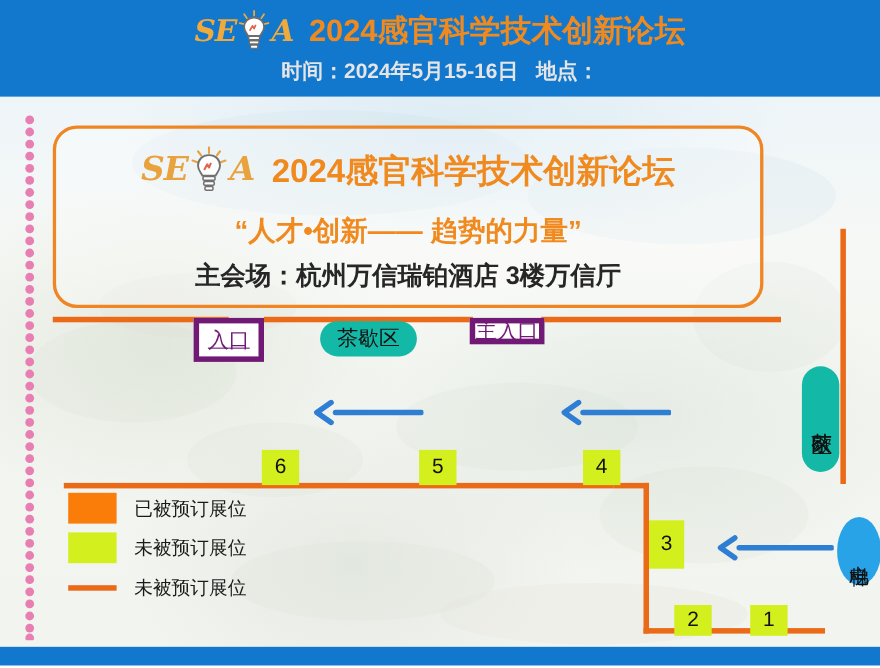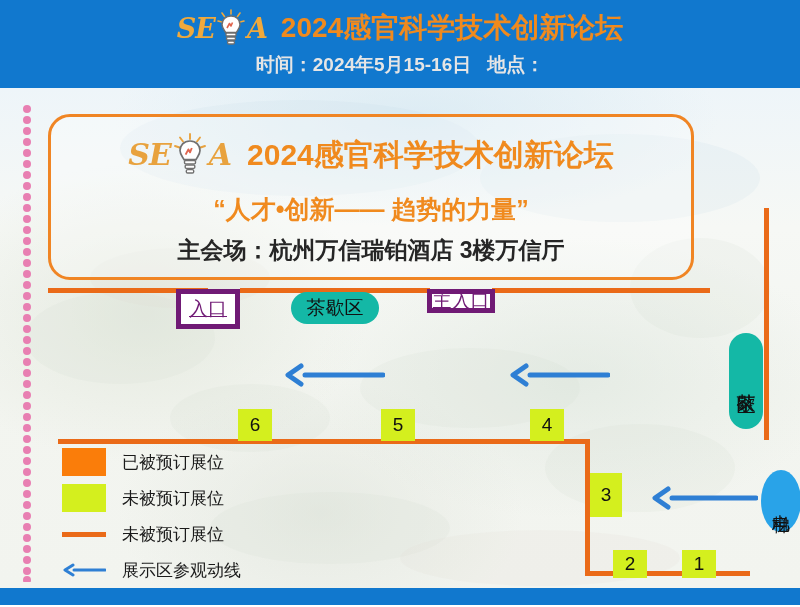--- a/index.html
+++ b/index.html
@@ -329,27 +329,18 @@
       <span class="lg-txt">已被预订展位</span>
     </div>
     <div class="lg-row">
       <span class="lg-sw green"></span>
       <span class="lg-txt">未被预订展位</span>
     </div>
     <div class="lg-row">
       <span class="lg-line"></span>
       <span class="lg-txt">未被预订展位</span>
     </div>
-    <div class="lg-row">
-      <span class="lg-arrow">
-        <svg width="44" height="14" viewBox="0 0 44 14">
-          <line x1="12" y1="7" x2="43" y2="7" stroke="#2e7fd4" stroke-width="3" stroke-linecap="round"></line>
-          <polyline points="11,2 3,7 11,12" fill="none" stroke="#2e7fd4" stroke-width="3" stroke-linecap="round" stroke-linejoin="round"></polyline>
-        </svg>
-      </span>
-      <span class="lg-txt">展示区参观动线</span>
-    </div>
   </div>
 
 
   <div class="botbar"></div>
 
 </div>
 
 </body></html>

